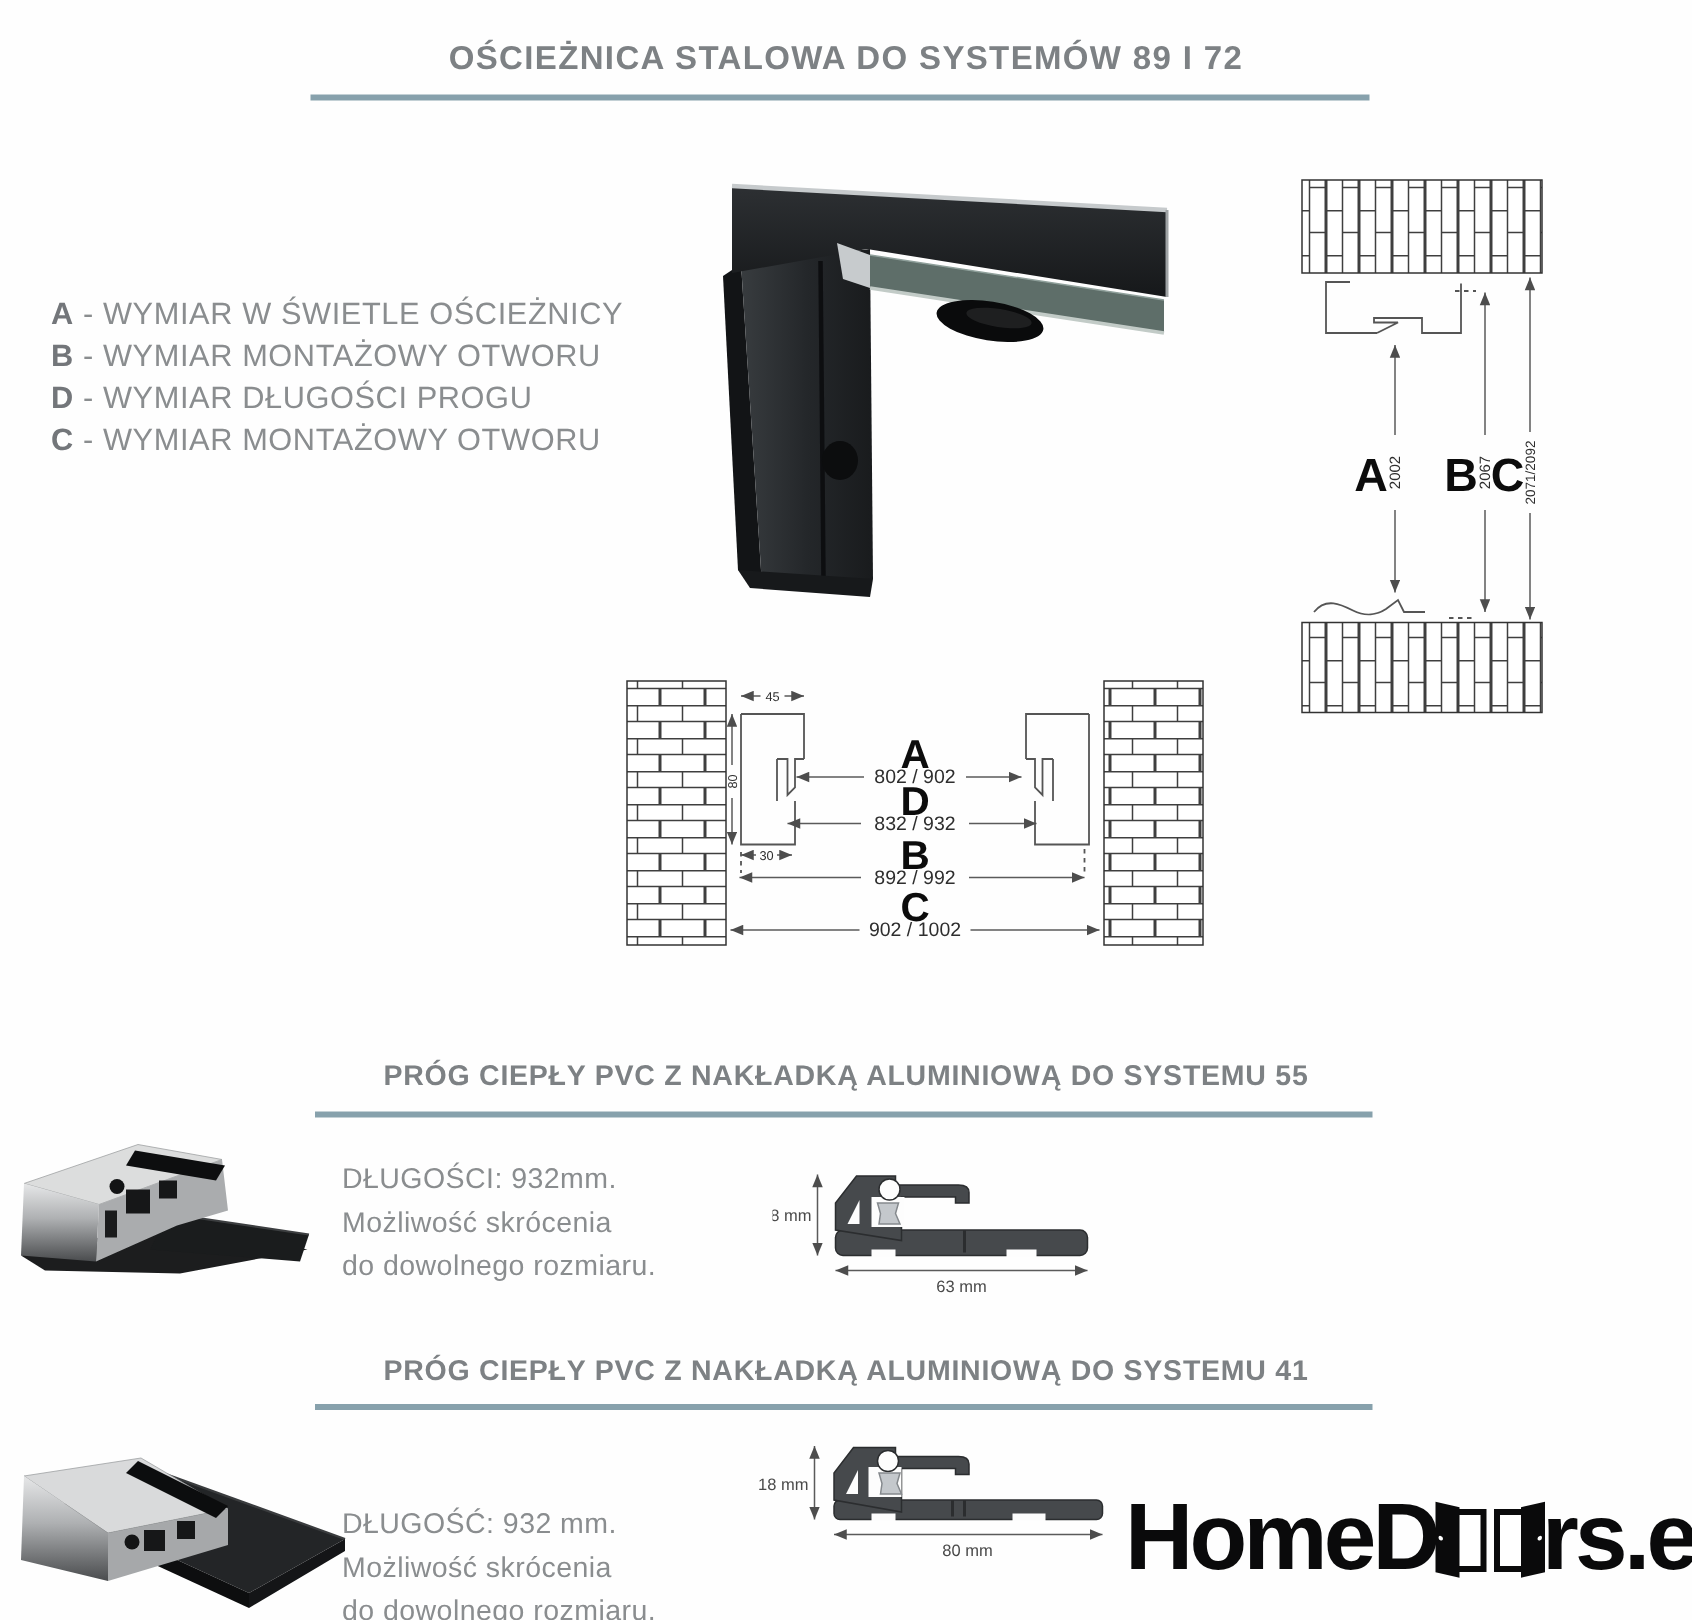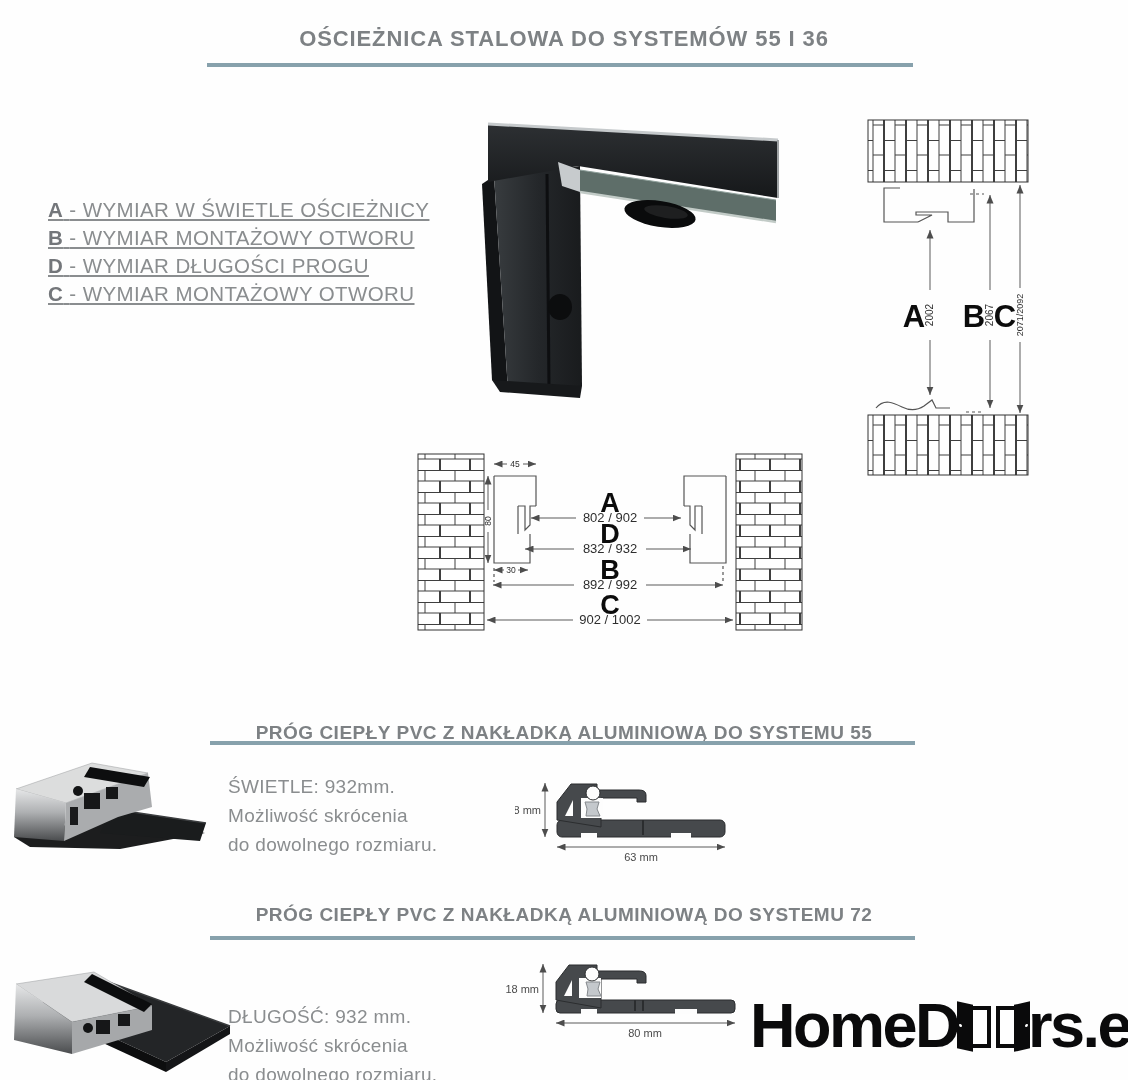--- a/index.html
+++ b/index.html
@@ -3,25 +3,25 @@
 <meta charset="utf-8">
 <style>
   html,body{margin:0;padding:0;background:#fff;}
   .page{position:relative;width:1128px;height:1080px;background:#fefefe;overflow:hidden;
         font-family:"Liberation Sans",sans-serif;}
   .abs{position:absolute;}
   .main-title{top:26px;left:0;width:100%;text-align:center;font-size:22px;font-weight:700;
               color:#7d8184;letter-spacing:.9px;}
   .rule{height:4px;background:#87a1ac;}
   #rule-main{top:63px;left:207px;width:706px;}
-  .legend{top:196px;left:48px;font-size:20.5px;color:#8a8d8f;line-height:28px;letter-spacing:.4px;text-decoration:underline;}
+  .legend{top:196px;left:34px;font-size:20.5px;color:#8a8d8f;line-height:28px;letter-spacing:.4px;}
   .legend b{color:#73767a;font-weight:700;}
   .sec-title{left:0;width:100%;text-align:center;font-size:19px;font-weight:700;color:#7d8184;
              letter-spacing:.5px;}
-  #t55{top:707px;margin-top:15px;} #r55{top:741px;left:210px;width:705px;}
+  #t55{top:707px;} #r55{top:741px;left:210px;width:705px;}
   #t72{top:904px;} #r72{top:936px;left:210px;width:705px;}
   .len-text{left:228px;font-size:19px;color:#8a8d8f;line-height:29px;letter-spacing:.3px;}
   #len55{top:772px;} #len72{top:958px;margin-top:44px;}
   #corner{left:430px;top:96px;} #vdiag{left:862px;top:110px;} #hdiag{left:410px;top:448px;}
   #ph55{left:0px;top:745px;} #td55{left:515px;top:770px;}
   #ph72{left:0px;top:942px;} #td72{left:505px;top:952px;}
   svg text{font-family:"Liberation Sans",sans-serif;}
   .dimtxt{fill:#2e2e2e;}
   .biglet{font-weight:700;fill:#0c0c0c;}
   #logo{left:750px;top:994px;display:flex;align-items:flex-end;color:#0a0a0b;}
@@ -66,21 +66,21 @@
           <stop offset=".5" stop-color="#24272a"></stop>
         <stop offset="1" stop-color="#191b1d"></stop>
       </linearGradient>
       <linearGradient id="hd" x1="0" y1="0" x2="0" y2="1">
         <stop offset="0" stop-color="#2d3033"></stop>
           <stop offset="1" stop-color="#16181a"></stop>
       </linearGradient>
     </defs>
   </svg>
 
-  <div class="abs main-title">OŚCIEŻNICA STALOWA DO SYSTEMÓW 55 I 36</div>
+  <div class="abs main-title">OŚCIEŻNICA STALOWA DO SYSTEMÓW 89 I 72</div>
   <div class="abs rule" id="rule-main"></div>
 
   <div class="abs legend">
     <div><b>A</b> <span>- WYMIAR W ŚWIETLE OŚCIEŻNICY</span></div>
     <div><b>B</b> <span>- WYMIAR MONTAŻOWY OTWORU</span></div>
     <div><b>D</b> <span>- WYMIAR DŁUGOŚCI PROGU</span></div>
     <div><b>C</b> <span>- WYMIAR MONTAŻOWY OTWORU</span></div>
   </div>
 
   <svg class="abs" id="corner" width="380" height="345" viewBox="0 0 380 345">
@@ -187,42 +187,42 @@
     <polygon points="16,44 66,58 64,96 14,92" fill="url(#alu)"></polygon>
     <polygon points="66,58 148,28 152,62 118,72 64,96" fill="#aaacae"></polygon>
     <rect x="84" y="48" width="16" height="16" fill="#161718"></rect>
     <rect x="106" y="42" width="12" height="12" fill="#161718"></rect>
     <circle cx="78" cy="46" r="5" fill="#131415"></circle>
     <rect x="70" y="62" width="8" height="18" fill="#1a1b1c"></rect>
     <polygon points="90,22 150,32 144,42 84,32" fill="#0d0e0f"></polygon>
   </svg>
 
   <div class="abs len-text" id="len55">
-    <div>ŚWIETLE: 932mm.</div>
+    <div>DŁUGOŚCI: 932mm.</div>
     <div>Możliwość skrócenia</div>
     <div>do dowolnego rozmiaru.</div>
   </div>
 
   <svg class="abs" id="td55" width="235" height="95" viewBox="0 0 235 95">
     <rect x="42" y="50" width="168" height="17" rx="5" fill="#46494c" stroke="#2b2d2f"></rect>
     <rect x="66" y="63" width="16" height="5" fill="#fdfdfd"></rect>
     <rect x="156" y="63" width="20" height="5" fill="#fdfdfd"></rect>
     <path d="M42,50 V32 L56,14 H82 V20 H124 q7,0 7,5 v7 h-9 v-4 H86 v29 Z" fill="#46494c" stroke="#2b2d2f"></path>
     <polygon points="50,46 58,30 58,46" fill="#fdfdfd"></polygon>
     <rect x="66" y="28" width="22" height="20" fill="#fdfdfd"></rect>
     <circle cx="78" cy="23" r="7" fill="#fdfdfd" stroke="#2b2d2f" stroke-width="1"></circle>
     <path d="M70,32 h14 l-2,7 3,7 h-14 l1,-7 z" fill="#c4c8cc" stroke="#85898d"></path>
     <path d="M128,50 V65" stroke="#2b2d2f" stroke-width="2"></path>
     <line x1="30" y1="13" x2="30" y2="67" stroke="#5a5a5a" marker-start="url(#mS)" marker-end="url(#mE)"></line>
     <text x="26" y="44" font-size="11" text-anchor="end" fill="#4a4a4a">18 mm</text>
     <line x1="42" y1="77" x2="210" y2="77" stroke="#5a5a5a" marker-start="url(#mS)" marker-end="url(#mE)"></line>
     <text x="126" y="91" font-size="11" text-anchor="middle" fill="#4a4a4a">63 mm</text>
   </svg>
 
-  <div class="abs sec-title" id="t72">PRÓG CIEPŁY PVC Z NAKŁADKĄ ALUMINIOWĄ DO SYSTEMU 72</div>
+  <div class="abs sec-title" id="t72">PRÓG CIEPŁY PVC Z NAKŁADKĄ ALUMINIOWĄ DO SYSTEMU 41</div>
   <div class="abs rule" id="r72"></div>
 
   <svg class="abs" id="ph72" width="235" height="138" viewBox="0 0 235 138">
     <polygon points="92,34 230,84 166,120 40,62" fill="#232527"></polygon>
     <polyline points="92,34 230,84" stroke="#3a3c3e" stroke-width="1.5" fill="none"></polyline>
     <polygon points="40,62 166,120 166,130 40,72" fill="#0d0e0f"></polygon>
     <polygon points="166,120 230,84 230,92 166,130" fill="#141517"></polygon>
     <polygon points="16,42 94,30 152,64 72,80" fill="#d9dadb" stroke="#9a9c9e" stroke-width=".5"></polygon>
     <polygon points="16,42 72,80 72,112 14,98" fill="url(#alu)"></polygon>
     <polygon points="72,80 152,64 152,88 72,112" fill="#a6a8aa"></polygon>

